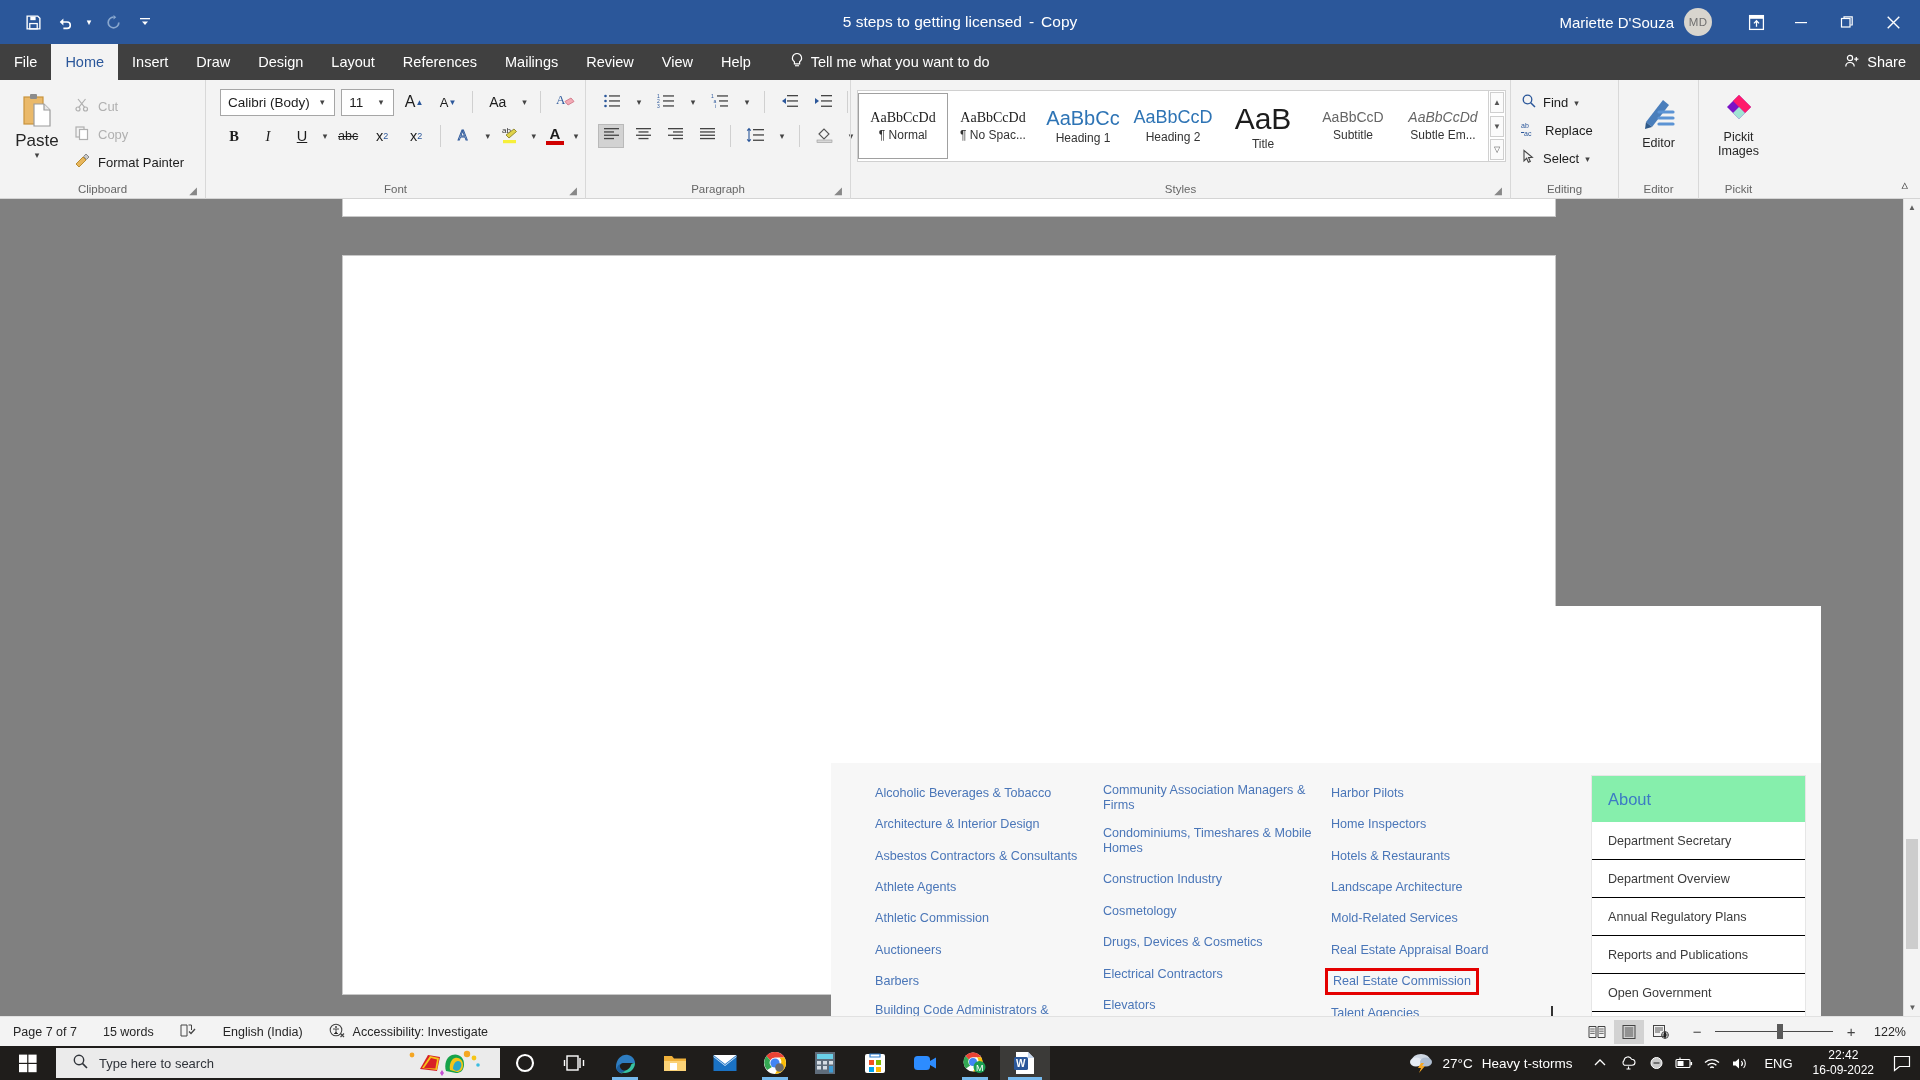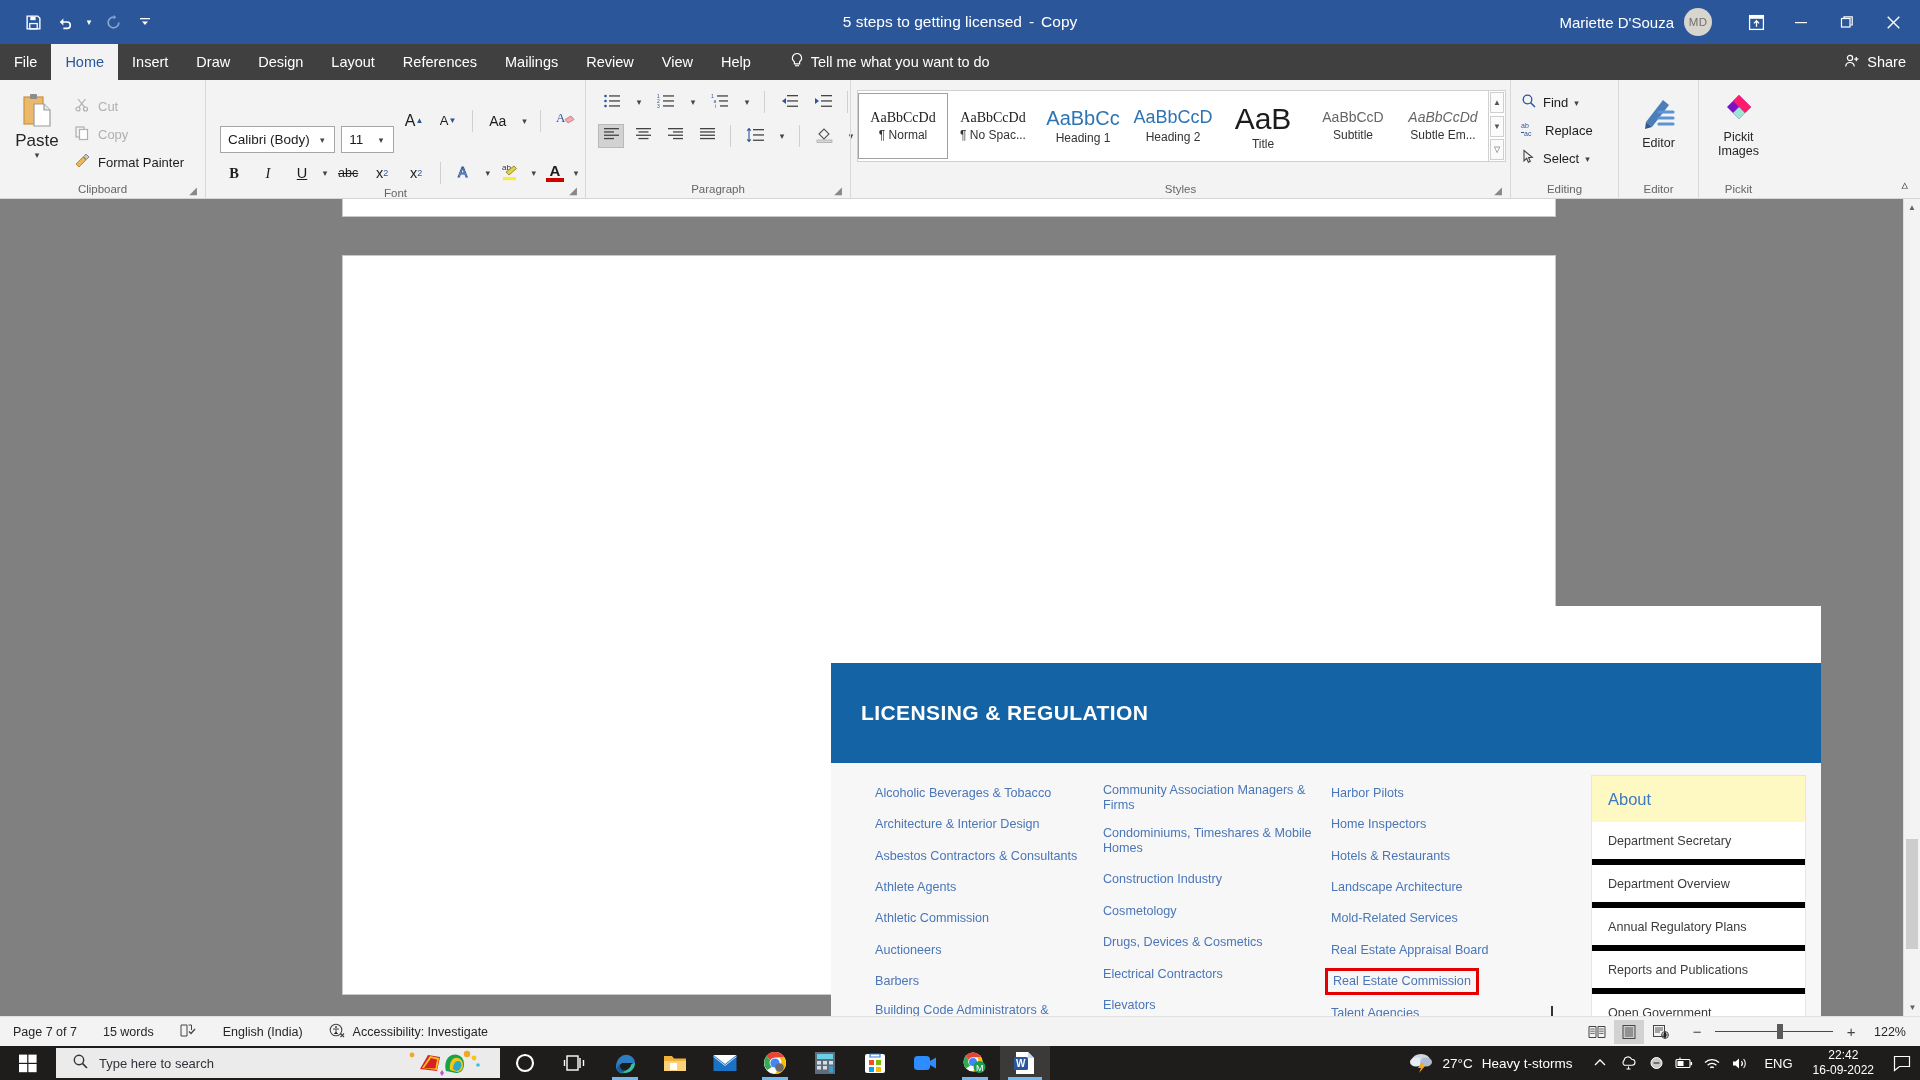--- a/index.html
+++ b/index.html
@@ -86,21 +86,21 @@
   .clip-row.dis { color: #b0b0b0; }
   .clip-row.en { color: #1c1c1c; }
 
   
   .g-font { width: 380px; }
   .font-rows { display:flex; flex-direction: column; gap: 6px; width: 100%; padding-left: 8px; }
   .frow { display: flex; align-items: center; gap: 6px; }
   .combo {
     height: 27px; border: 1px solid #a6a6a6; background: #fff;
     display: flex; align-items: center; padding: 0 4px 0 7px;
-    font-size: 13.5px; color: #1c1c1c; margin-top: 38px;
+    font-size: 13.5px; color: #1c1c1c;
   }
   .combo .cv { flex: 1; white-space: nowrap; overflow: hidden; }
   .combo .carrow { width: 16px; text-align: center; font-size: 9px; color: #444; }
   .combo-fontname { width: 139px; }
   .combo-fontsize { width: 62px; }
   .ibtn {
     min-width: 28px; height: 28px; display: flex; align-items: center; justify-content: center;
     font-size: 14.5px; color: #1c1c1c;
   }
   .mini-caret { font-size: 9px; color: #444; width: 14px; text-align:center; }
@@ -180,26 +180,26 @@
     color: #4a76b8; font-size: 12.6px; line-height: 1.18; margin-bottom: 13.5px;
     display: inline-block; width: 100%;
   }
   .link.hl {
     outline: 3px solid #e40000; outline-offset: 3px; width: auto;
     display: inline-block; padding: 0 2px;
   }
   .about-wrap { width: 230px; padding: 12px 14px 0 0; }
   .about-card { background: #ffffff; border: 1px solid #e6e6e6; width: 215px; }
   .about-head {
-    background: #fef9c3; padding: 14px 16px 13px 16px;
+    background: #86efac; padding: 14px 16px 13px 16px;
     color: #3c7ac4; font-size: 16.5px;
   }
   .about-item {
     padding: 12px 16px 11px 16px; color: #3b3b3b; font-size: 12.6px;
-    border-bottom: 6px solid #000000;
+    border-bottom: 1px solid #000000;
   }
   .about-item:last-child { border-bottom: none; }
   .text-cursor { position: absolute; left: 1208px; top: 750px; width: 2px; height: 22px; background: #333; }
 
   
   .vscroll {
     position: absolute; right: 0; top: 199px; width: 17px; height: 817px; background: #f3f3f3;
     border-left: 1px solid #e0e0e0;
   }
   .vs-up, .vs-dn { height: 17px; display:flex; align-items:center; justify-content:center; font-size: 8px; color: #606060; }
@@ -775,23 +775,20 @@
 
     <div class="ribbon-collapse">▵</div>
   </div>
 
   <div class="doc-area">
     <div class="page-prev"></div>
     <div class="page">
 
       <div class="web-img">
 
-        <div class="web-header">
-          <span class="web-header-title">LICENSING &amp; REGULATION</span>
-        </div>
 
         <div class="web-body">
           <div class="link-cols">
 
             <div class="link-col">
               <a class="link">Alcoholic Beverages &amp; Tobacco</a>
               <a class="link">Architecture &amp; Interior Design</a>
               <a class="link">Asbestos Contractors &amp; Consultants</a>
               <a class="link">Athlete Agents</a>
               <a class="link">Athletic Commission</a>

